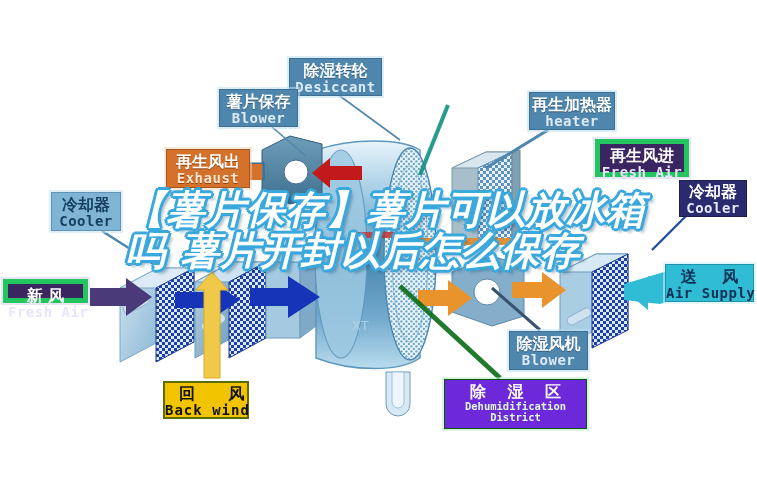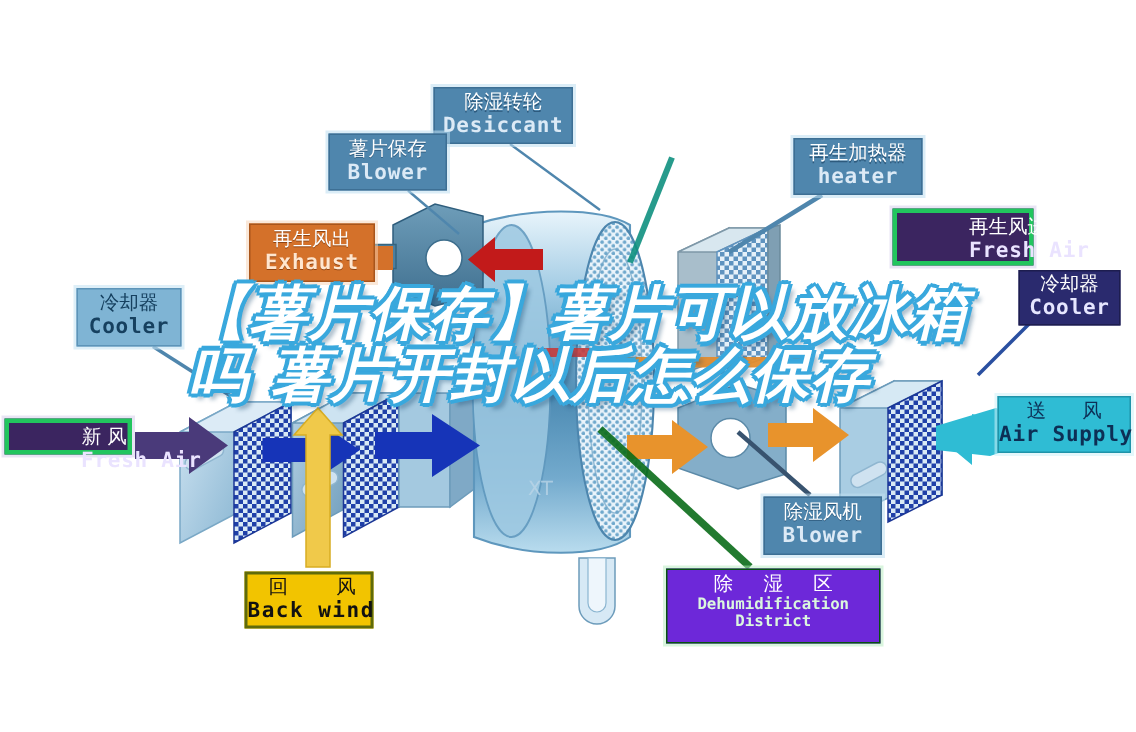--- a/index.html
+++ b/index.html
@@ -16,22 +16,22 @@
     box-sizing:border-box;
     text-align:center;
     line-height:1.12;
     white-space:nowrap;
     letter-spacing:0px;
     z-index:40;
   }
   .lbl .cn{
     display:block;
     font-family:"DejaVu Sans","Liberation Sans",sans-serif;
-    font-weight:normal;
-    font-size:13px;
+    font-weight:bold;
+    font-size:16px;
   }
   .lbl .en{
     display:block;
     font-family:"DejaVu Sans Mono","Liberation Mono",monospace;
     font-size:14px;
     font-weight:bold;
     letter-spacing:0.5px;
   }
 
   
@@ -56,23 +56,22 @@
   .sty-orange{
     background:#d4712a;
     border:1px solid #a8551b;
     box-shadow:0 0 0 2px rgba(245,210,180,.5);
   }
   .sty-orange .cn{color:#ffffff;text-shadow:0 1px 0 #8f4412;}
   .sty-orange .en{color:#ffe6cf;text-shadow:0 1px 0 #8f4412;}
 
   .sty-purple{
     background:#3b2560;
-    border:3px solid #22c55e;
+    border:5px solid #22c55e;
     box-shadow:0 0 0 2px rgba(205,195,230,.45);
-    padding-left:48px;
   }
   .sty-purple .cn{color:#ffffff;}
   .sty-purple .en{color:#eae3ff;}
 
   .sty-navy{
     background:#2a2a6e;
     border:1px solid #1d1d4f;
   }
   .sty-navy .cn{color:#ffffff;}
   .sty-navy .en{color:#e6e6ff;}

